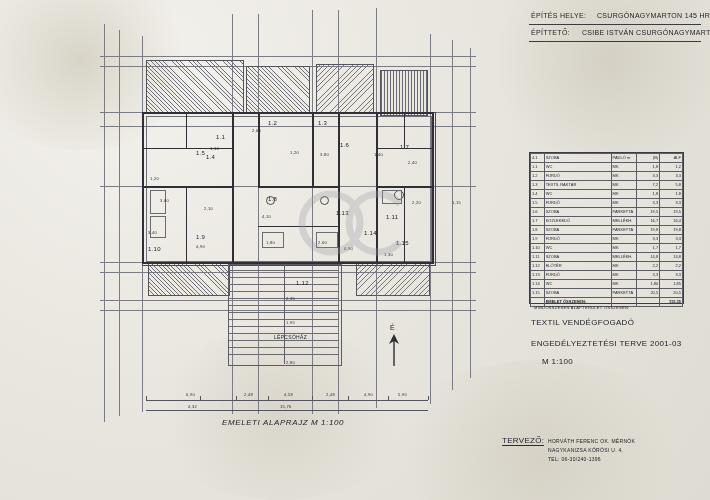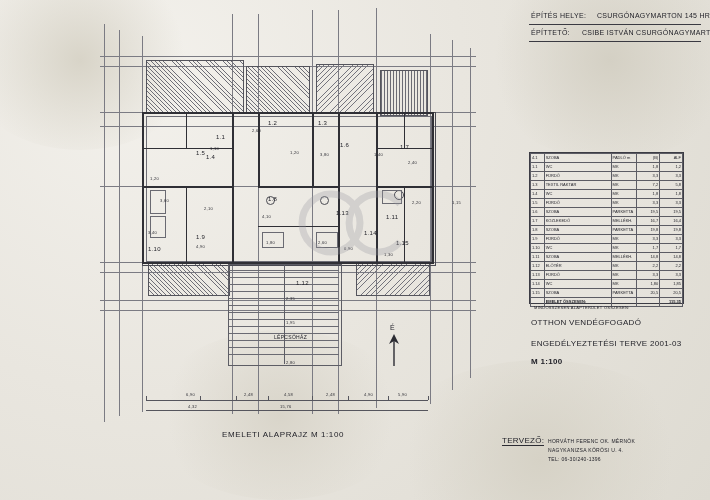--- a/index.html
+++ b/index.html
@@ -268,21 +268,21 @@
 
     <div class="dim hand" style="left:186px;top:392px;">6,90</div>
     <div class="dim hand" style="left:188px;top:404px;">4,32</div>
     <div class="dim hand" style="left:244px;top:392px;">2,48</div>
     <div class="dim hand" style="left:284px;top:392px;">4,58</div>
     <div class="dim hand" style="left:326px;top:392px;">2,48</div>
     <div class="dim hand" style="left:364px;top:392px;">4,90</div>
     <div class="dim hand" style="left:398px;top:392px;">5,90</div>
     <div class="dim hand" style="left:280px;top:404px;">15,76</div>
 
-    <div class="txt hand t8" style="left:222px;top:430px;letter-spacing:.6px;">EMELETI ALAPRAJZ  M 1:100</div>
+    <div class="txt hand t8" style="left:222px;top:418px;letter-spacing:.6px;font-style:italic;">EMELETI ALAPRAJZ  M 1:100</div>
   </div>
 
   <div id="watermark">
     <div class="ocbox">
       <svg width="120" height="70" viewBox="0 0 120 70">
         <path d="M6 35a29 29 0 1 1 58 0 29 29 0 1 1-58 0z" fill="none" stroke="#9a9aa2" stroke-width="7"></path>
         <path d="M104 16a29 29 0 1 0 0 38" fill="none" stroke="#9a9aa2" stroke-width="7"></path>
         <rect x="48" y="6" width="30" height="58" fill="#d7d4cc" opacity="0.0"></rect>
       </svg>
     </div>
@@ -411,23 +411,23 @@
             <td class="c-mat"></td>
             <td class="c-a"></td>
             <td class="c-b">115,35</td>
           </tr>
         </tbody>
     </table>
   </div>
   <div class="txt hand tiny" style="left:534px;top:305px;">MINDÖSSZESEN  ALAPTERÜLET  ÖSSZESEN:</div>
 
   <div>
-    <div class="txt hand t8" style="left:531px;top:318px;">OTTHON VENDÉGFOGADÓ</div>
+    <div class="txt hand t8" style="left:531px;top:318px;">TEXTIL VENDÉGFOGADÓ</div>
     <div class="txt hand t8" style="left:531px;top:339px;">ENGEDÉLYEZTETÉSI TERVE    2001-03</div>
-    <div class="txt hand t8" style="left:531px;top:357px;font-weight:bold;">M 1:100</div>
+    <div class="txt hand t8" style="left:542px;top:357px;">M 1:100</div>
   </div>
 
   <div>
     <div class="txt hand t8 ul" style="left:502px;top:436px;">TERVEZŐ:</div>
     <div class="txt hand t5" style="left:548px;top:438px;">HORVÁTH FERENC  OK. MÉRNÖK</div>
     <div class="txt hand t5" style="left:548px;top:447px;">NAGYKANIZSA  KÖRÖSI U. 4.</div>
     <div class="txt hand t5" style="left:548px;top:456px;">TEL: 06-30/240-1396</div>
   </div>
 
 </div>

